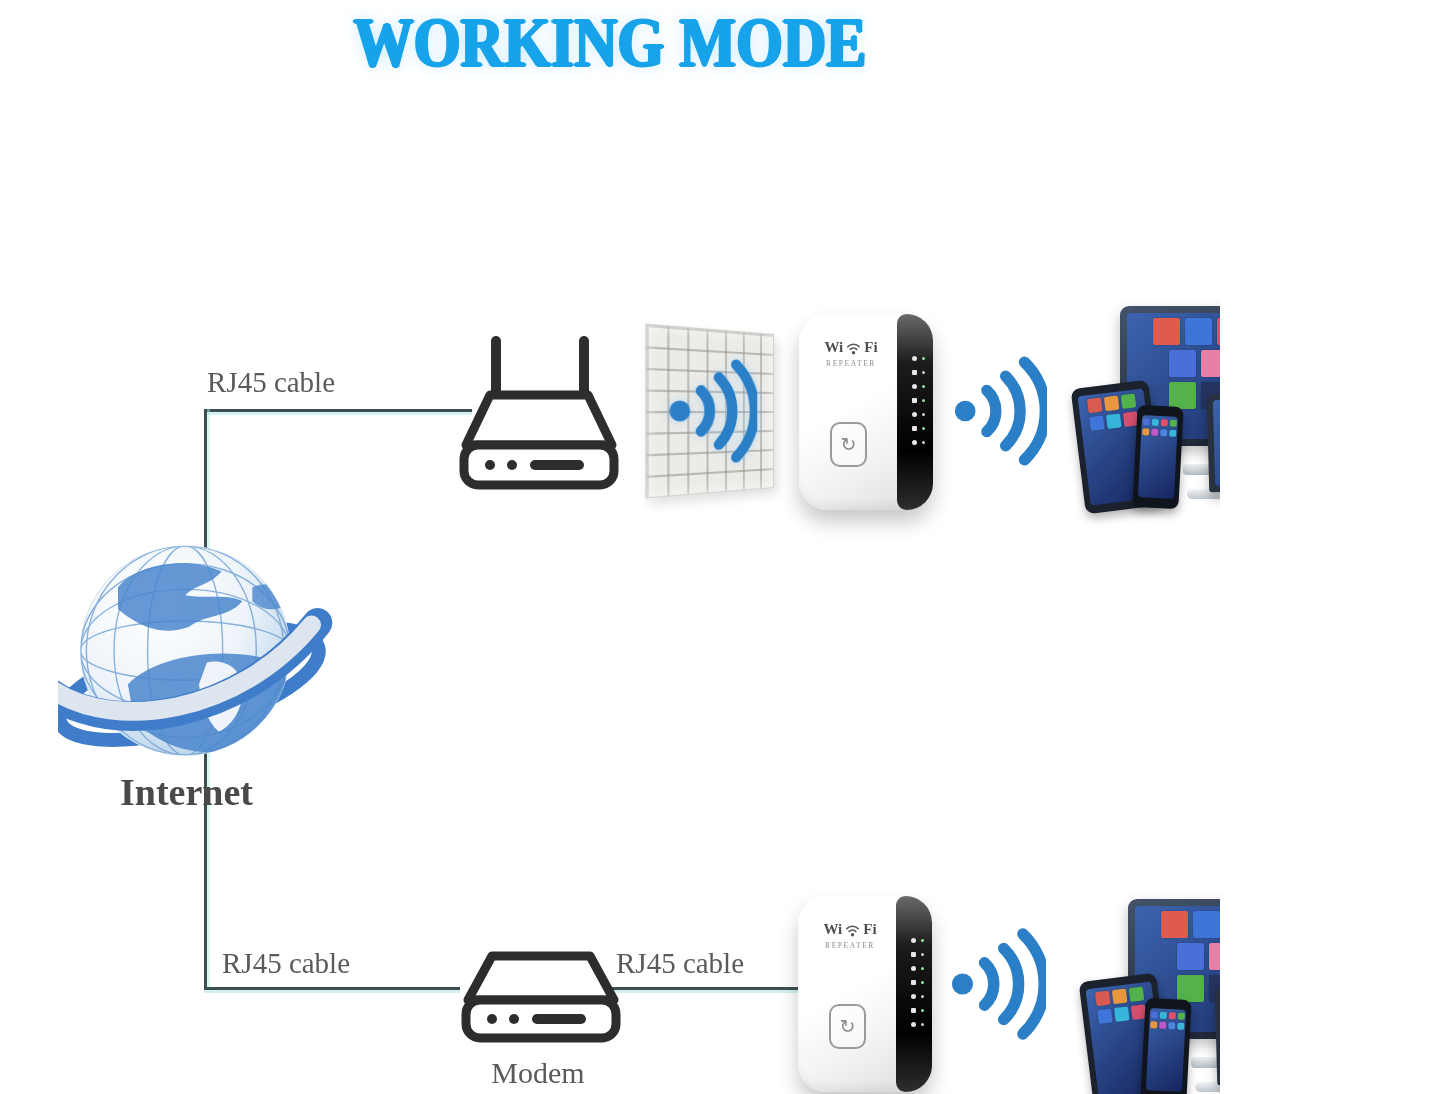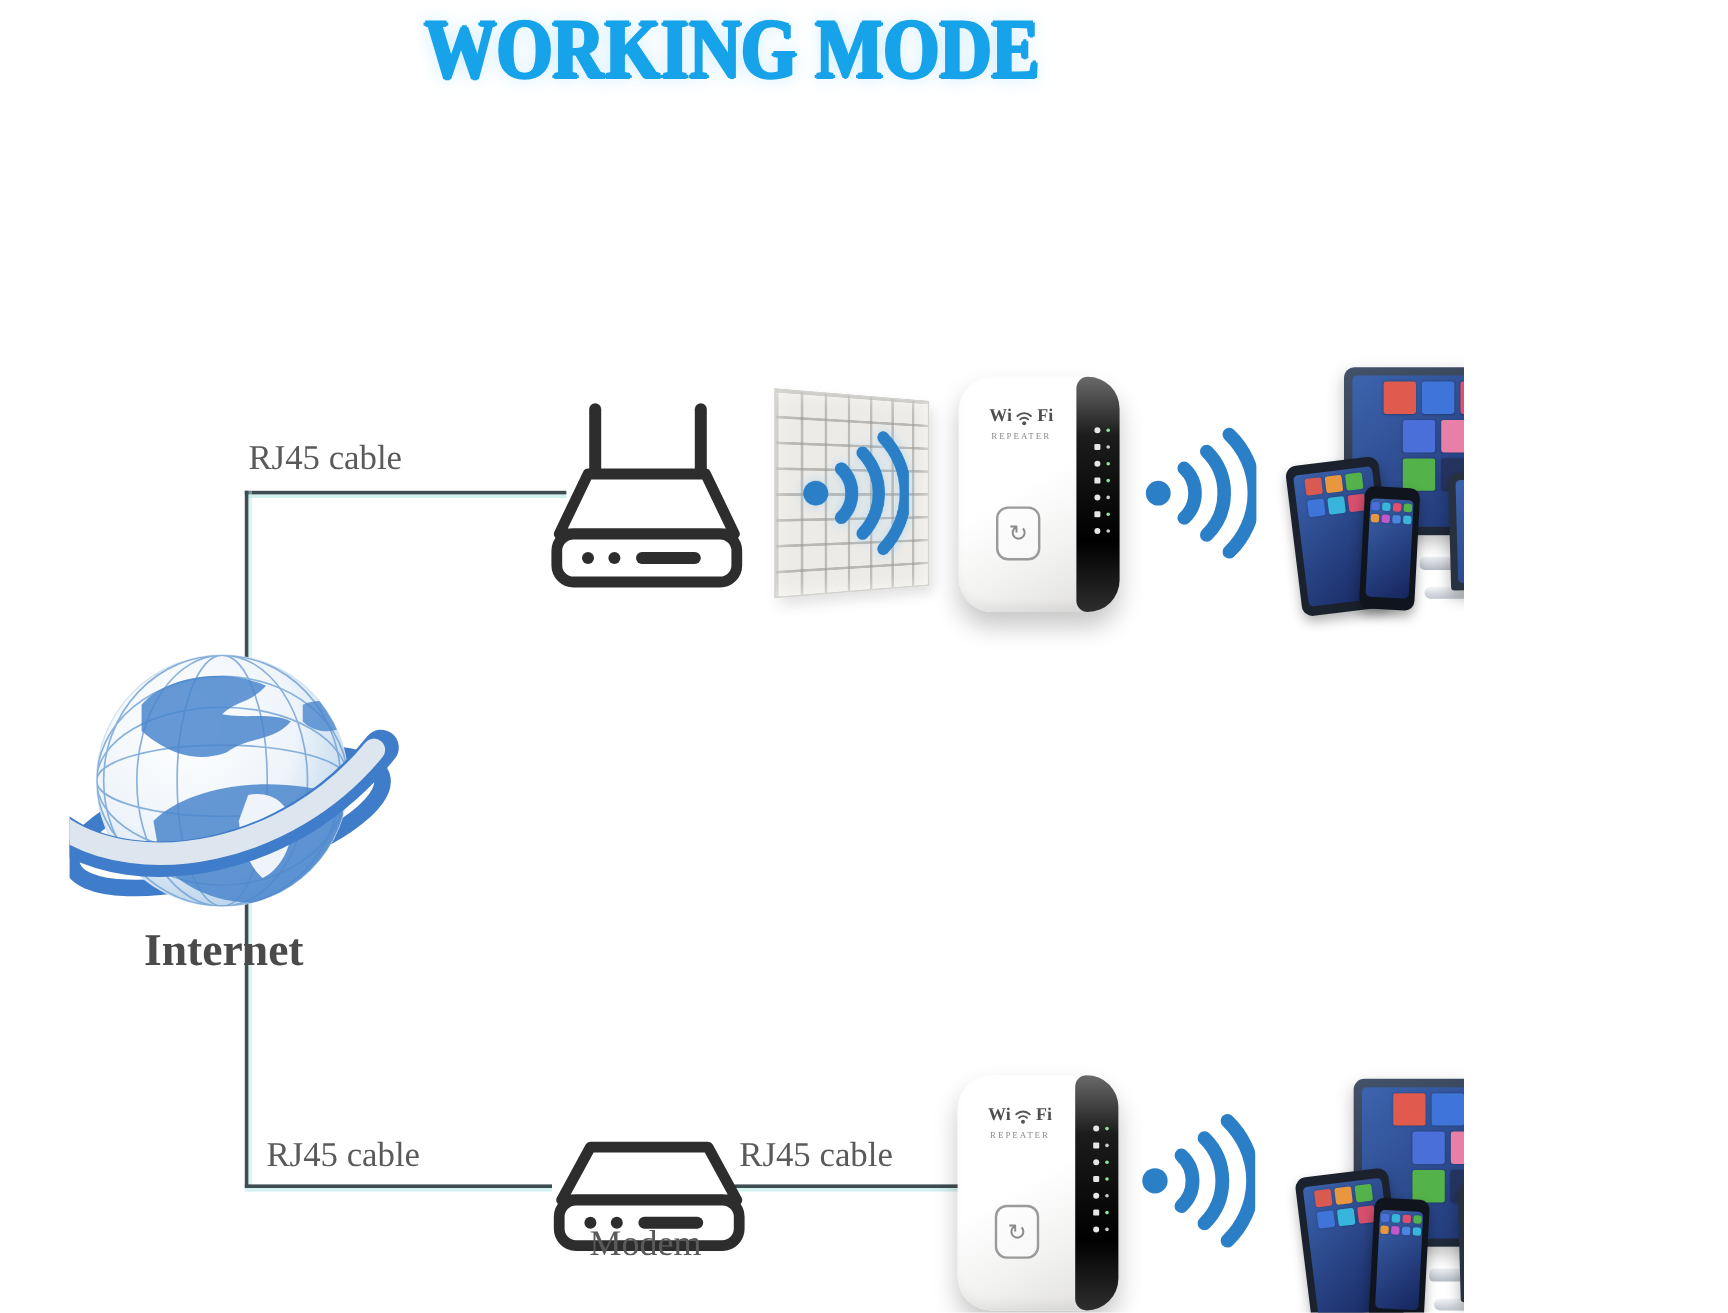--- a/index.html
+++ b/index.html
@@ -299,21 +299,21 @@
   </svg>
   <div class="lbl big" style="left:120px;top:770px;">Internet</div>
 
   <svg class="dev-icon" style="left:452px;top:950px;" width="178" height="96" viewBox="0 0 178 96">
     <path d="M40 6 H138 L162 50 H16 Z" fill="#fff" stroke="#2d2d2d" stroke-width="9" stroke-linejoin="round"></path>
     <rect x="14" y="50" width="150" height="38" rx="14" fill="#fff" stroke="#2d2d2d" stroke-width="9"></rect>
     <circle cx="40" cy="69" r="5" fill="#2d2d2d"></circle>
     <circle cx="62" cy="69" r="5" fill="#2d2d2d"></circle>
     <rect x="80" y="64" width="54" height="10" rx="5" fill="#2d2d2d"></rect>
   </svg>
-  <div class="lbl modem" style="left:452px;top:1020px;width:172px;">Modem</div>
+  <div class="lbl modem" style="left:452px;top:1056px;width:172px;">Modem</div>
 
   <svg class="wifi" style="left:950px;top:921px;" width="96" height="126" viewBox="0 0 100 124">
     <circle cx="13" cy="62" r="11" fill="var(--c-wifi,#2a7fc6)"></circle>
     <path d="M36 40 A30 30 0 0 1 36 84" stroke="var(--c-wifi,#2a7fc6)" stroke-width="12" stroke-linecap="round" fill="none"></path>
     <path d="M56 25 A52 52 0 0 1 56 99" stroke="var(--c-wifi,#2a7fc6)" stroke-width="12" stroke-linecap="round" fill="none"></path>
     <path d="M76 10 A72 72 0 0 1 76 114" stroke="var(--c-wifi,#2a7fc6)" stroke-width="12" stroke-linecap="round" fill="none"></path>
   </svg>
 
 <div class="rep" id="rep-b" style="left: 798px; top: 896px;">
     <div class="body"></div>

